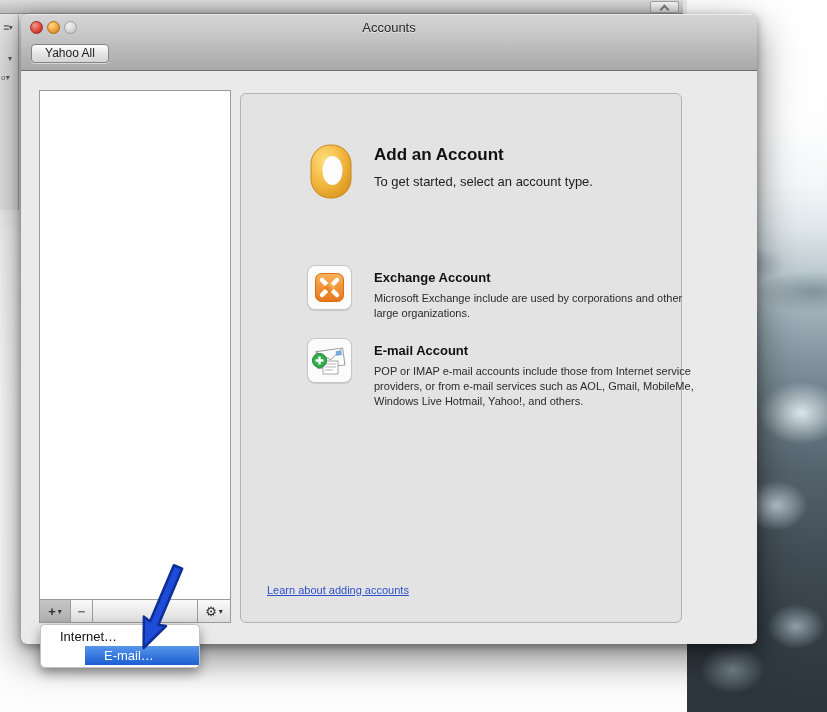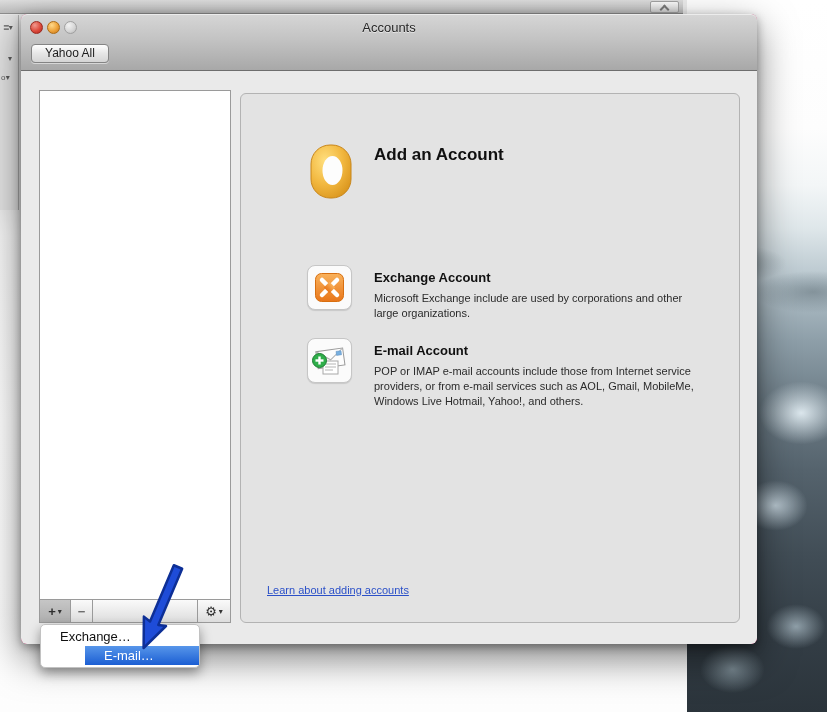--- a/index.html
+++ b/index.html
@@ -106,21 +106,21 @@
   .seg-remove { width:22px; border-right:1px solid #9a9a9a; color:#6d6d6d; }
   .seg-spacer { flex:1; }
   .seg-gear { width:33px; border-left:1px solid #9a9a9a; gap:2px; }
   .caret { font-size:8px; color:#333; }
   .plus-glyph { font-size:13px; font-weight:bold; color:#2e2e2e; }
   .minus-glyph { font-size:13px; font-weight:bold; }
   .gear-glyph { font-size:13px; color:#2e2e2e; }
 
   
   .panel {
-    position:absolute; left:219px; top:22px; width:500px; height:530px;
+    position:absolute; left:219px; top:22px; width:442px; height:530px;
     background:#e3e3e3; border:1px solid #b3b3b3; border-radius:6px;
   }
   .outlook-logo { position:absolute; left:69px; top:50px; }
   .panel-header-text { position:absolute; left:133px; top:51px; }
   .panel-title { font-size:17px; font-weight:bold; color:#101010; }
   .panel-subtitle { font-size:13px; color:#1c1c1c; margin-top:9px; }
 
   .acct-tile {
     position:absolute; width:45px; height:45px; background:#fbfbfb;
     border:1px solid #c6c6c6; border-radius:8px;
@@ -217,20 +217,21 @@
               <stop offset="100%" stop-color="#d9941c"></stop>
             </radialGradient>
           </defs>
           <rect x="1" y="1" width="40" height="53" rx="19" fill="url(#gold)" stroke="#c8861b" stroke-width="1"></rect>
           <ellipse cx="22.5" cy="26.5" rx="10" ry="14.5" fill="#fdfdfd"></ellipse>
         </svg>
       </div>
 
       <div class="panel-header-text">
         <div class="panel-title">Add an Account</div>
+        <div class="panel-subtitle">To get started, select an account type.</div>
       </div>
 
       <div class="acct-tile tile-exchange">
         <svg width="43" height="43" viewBox="0 0 43 43">
           <defs>
             <linearGradient id="org" x1="0" y1="0" x2="0" y2="1">
               <stop offset="0%" stop-color="#f9b25c"></stop>
               <stop offset="100%" stop-color="#e8761a"></stop>
             </linearGradient>
           </defs>
@@ -268,21 +269,21 @@
         <div class="acct-desc">POP or IMAP e-mail accounts include those from Internet service providers, or from e-mail services such as AOL, Gmail, MobileMe, Windows Live Hotmail, Yahoo!, and others.</div>
       </div>
 
       <div class="learn-link">Learn about adding accounts</div>
     </div>
 
   </div>
 </div>
 
 <div class="menu">
-  <div class="menu-item">Exchange…</div>
+  <div class="menu-item">Internet…</div>
   <div class="menu-item selected">E-mail…</div>
 </div>
 
 <svg class="arrow-overlay" viewBox="0 0 827 712">
   <g transform="translate(178,567) rotate(23)">
     <polygon points="-4.5,0 4.5,0 4.5,61 12,59 0,88 -12,59 -4.5,61" fill="#1e4cd8" stroke="#0d2f96" stroke-width="2.5" stroke-linejoin="round"></polygon>
   </g>
 </svg>
 
 </body></html>

